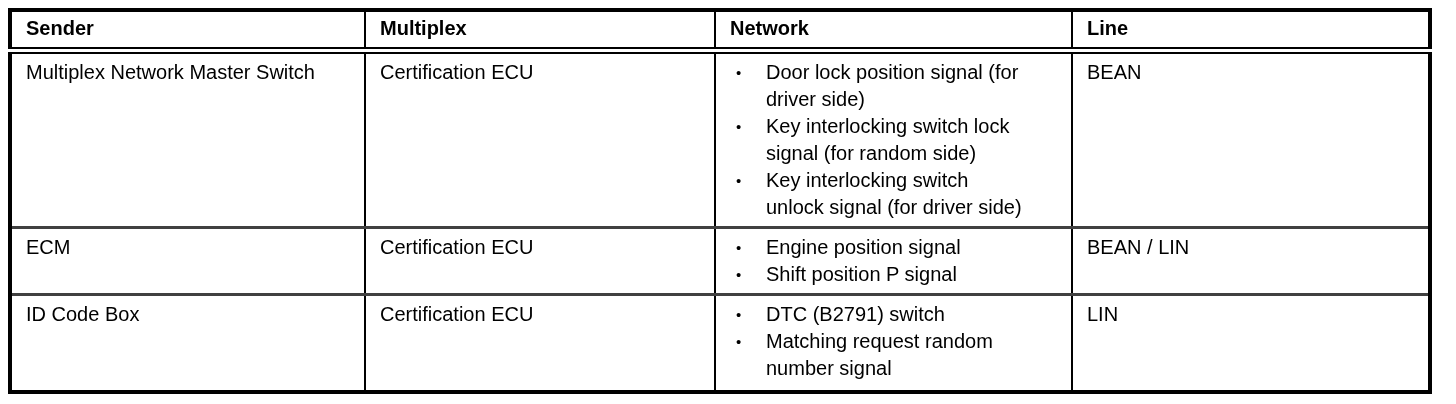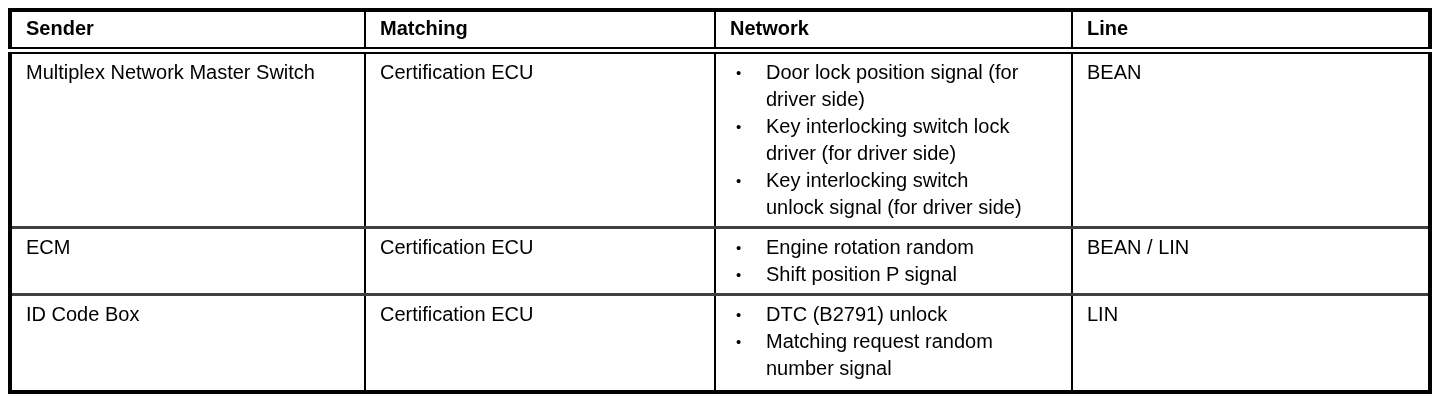--- a/index.html
+++ b/index.html
@@ -72,70 +72,70 @@
   <table class="signal-table">
     <colgroup>
       <col class="c-sender">
       <col class="c-receiver">
       <col class="c-signal">
       <col class="c-line">
     </colgroup>
     <thead>
       <tr>
         <th>Sender</th>
-        <th>Matching</th>
+        <th>Multiplex</th>
         <th>Network</th>
         <th>Line</th>
       </tr>
     </thead>
     <tbody>
 
       <tr class="r1">
         <td>Multiplex Network Master Switch</td>
         <td>Certification ECU</td>
         <td class="cell-signal">
           <div class="signal-item">
             <span class="bullet">•</span>
             <span class="signal-text">Door lock position signal (for driver side)</span>
           </div>
           <div class="signal-item">
             <span class="bullet">•</span>
-            <span class="signal-text">Key interlocking switch lock driver (for driver side)</span>
+            <span class="signal-text">Key interlocking switch lock signal (for random side)</span>
           </div>
           <div class="signal-item">
             <span class="bullet">•</span>
             <span class="signal-text">Key interlocking switch unlock signal (for driver side)</span>
           </div>
         </td>
         <td>BEAN</td>
       </tr>
 
       <tr class="r2">
         <td>ECM</td>
         <td>Certification ECU</td>
         <td class="cell-signal">
           <div class="signal-item">
             <span class="bullet">•</span>
-            <span class="signal-text">Engine rotation random</span>
+            <span class="signal-text">Engine position signal</span>
           </div>
           <div class="signal-item">
             <span class="bullet">•</span>
             <span class="signal-text">Shift position P signal</span>
           </div>
         </td>
         <td>BEAN / LIN</td>
       </tr>
 
       <tr class="r3">
         <td>ID Code Box</td>
         <td>Certification ECU</td>
         <td class="cell-signal">
           <div class="signal-item">
             <span class="bullet">•</span>
-            <span class="signal-text">DTC (B2791) unlock</span>
+            <span class="signal-text">DTC (B2791) switch</span>
           </div>
           <div class="signal-item">
             <span class="bullet">•</span>
             <span class="signal-text">Matching request random number signal</span>
           </div>
         </td>
         <td>LIN</td>
       </tr>
 
     </tbody>

